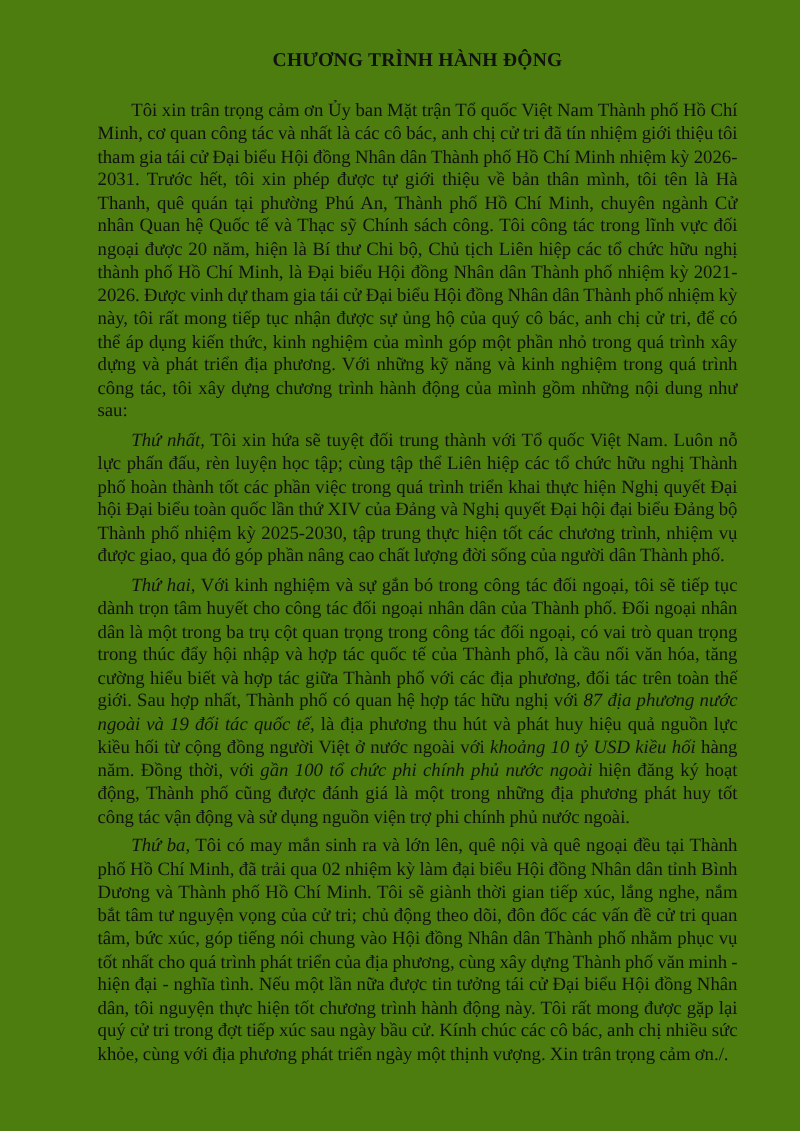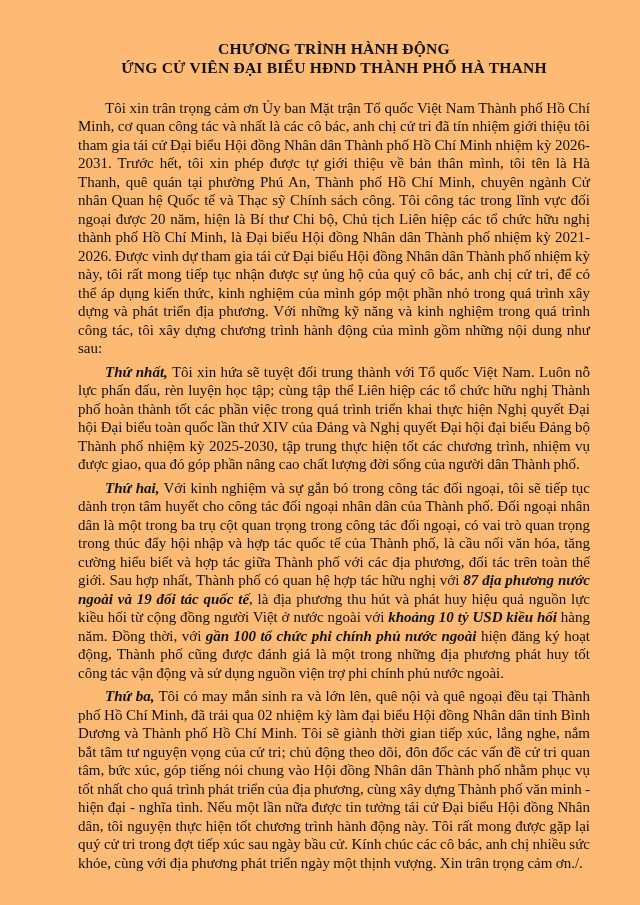--- a/index.html
+++ b/index.html
@@ -5,21 +5,21 @@
   html, body {
     margin: 0;
     padding: 0;
     background: #ffffff;
   }
   .page {
     position: relative;
     width: 640px;
     height: 905px;
     margin: 0 auto;
-    background: #fdba74;
+    background: #4d7c0f;
     color: #111111;
     font-family: "Liberation Serif", "DejaVu Serif", serif;
     box-sizing: border-box;
     padding: 40px 50px 30px 78px;
     overflow: hidden;
   }
   .doc-title {
     text-align: center;
     font-weight: bold;
     font-size: 15.6px;
@@ -36,30 +36,28 @@
     line-height: 18.5px;
     text-align: justify;
     text-indent: 27px;
     word-spacing: -0.4px;
   }
   .doc-body p.para:last-child {
     margin-bottom: 0;
   }
   .italic {
     font-style: italic;
-    font-weight: bold;
   }
 </style>
 </head>
 <body>
 
 <div class="page">
   <div class="doc-title">
     <div class="title-line">CHƯƠNG TRÌNH HÀNH ĐỘNG</div>
-    <div class="title-line">ỨNG CỬ VIÊN ĐẠI BIỂU HĐND THÀNH PHỐ HÀ THANH</div>
   </div>
   <div class="doc-body">
       <p class="para"><span class="">Tôi xin trân trọng cảm ơn Ủy ban Mặt trận Tổ quốc Việt Nam Thành phố Hồ Chí Minh, cơ quan công tác và nhất là các cô bác, anh chị cử tri đã tín nhiệm giới thiệu tôi tham gia tái cử Đại biểu Hội đồng Nhân dân Thành phố Hồ Chí Minh nhiệm kỳ 2026-2031. Trước hết, tôi xin phép được tự giới thiệu về bản thân mình, tôi tên là Hà Thanh, quê quán tại phường Phú An, Thành phố Hồ Chí Minh, chuyên ngành Cử nhân Quan hệ Quốc tế và Thạc sỹ Chính sách công. Tôi công tác trong lĩnh vực đối ngoại được 20 năm, hiện là Bí thư Chi bộ, Chủ tịch Liên hiệp các tổ chức hữu nghị thành phố Hồ Chí Minh, là Đại biểu Hội đồng Nhân dân Thành phố nhiệm kỳ 2021-2026. Được vinh dự tham gia tái cử Đại biểu Hội đồng Nhân dân Thành phố nhiệm kỳ này, tôi rất mong tiếp tục nhận được sự ủng hộ của quý cô bác, anh chị cử tri, để có thể áp dụng kiến thức, kinh nghiệm của mình góp một phần nhỏ trong quá trình xây dựng và phát triển địa phương. Với những kỹ năng và kinh nghiệm trong quá trình công tác, tôi xây dựng chương trình hành động của mình gồm những nội dung như sau:</span></p>
       <p class="para"><span class="italic">Thứ nhất,</span><span class=""> Tôi xin hứa sẽ tuyệt đối trung thành với Tổ quốc Việt Nam. Luôn nỗ lực phấn đấu, rèn luyện học tập; cùng tập thể Liên hiệp các tổ chức hữu nghị Thành phố hoàn thành tốt các phần việc trong quá trình triển khai thực hiện Nghị quyết Đại hội Đại biểu toàn quốc lần thứ XIV của Đảng và Nghị quyết Đại hội đại biểu Đảng bộ Thành phố nhiệm kỳ 2025-2030, tập trung thực hiện tốt các chương trình, nhiệm vụ được giao, qua đó góp phần nâng cao chất lượng đời sống của người dân Thành phố.</span></p>
       <p class="para"><span class="italic">Thứ hai,</span><span class=""> Với kinh nghiệm và sự gắn bó trong công tác đối ngoại, tôi sẽ tiếp tục dành trọn tâm huyết cho công tác đối ngoại nhân dân của Thành phố. Đối ngoại nhân dân là một trong ba trụ cột quan trọng trong công tác đối ngoại, có vai trò quan trọng trong thúc đẩy hội nhập và hợp tác quốc tế của Thành phố, là cầu nối văn hóa, tăng cường hiểu biết và hợp tác giữa Thành phố với các địa phương, đối tác trên toàn thế giới. Sau hợp nhất, Thành phố có quan hệ hợp tác hữu nghị với </span><span class="italic">87 địa phương nước ngoài và 19 đối tác quốc tế</span><span class="">, là địa phương thu hút và phát huy hiệu quả nguồn lực kiều hối từ cộng đồng người Việt ở nước ngoài với </span><span class="italic">khoảng 10 tỷ USD kiều hối</span><span class=""> hàng năm. Đồng thời, với </span><span class="italic">gần 100 tổ chức phi chính phủ nước ngoài</span><span class=""> hiện đăng ký hoạt động, Thành phố cũng được đánh giá là một trong những địa phương phát huy tốt công tác vận động và sử dụng nguồn viện trợ phi chính phủ nước ngoài.</span></p>
       <p class="para"><span class="italic">Thứ ba,</span><span class=""> Tôi có may mắn sinh ra và lớn lên, quê nội và quê ngoại đều tại Thành phố Hồ Chí Minh, đã trải qua 02 nhiệm kỳ làm đại biểu Hội đồng Nhân dân tỉnh Bình Dương và Thành phố Hồ Chí Minh. Tôi sẽ giành thời gian tiếp xúc, lắng nghe, nắm bắt tâm tư nguyện vọng của cử tri; chủ động theo dõi, đôn đốc các vấn đề cử tri quan tâm, bức xúc, góp tiếng nói chung vào Hội đồng Nhân dân Thành phố nhằm phục vụ tốt nhất cho quá trình phát triển của địa phương, cùng xây dựng Thành phố văn minh - hiện đại - nghĩa tình. Nếu một lần nữa được tin tưởng tái cử Đại biểu Hội đồng Nhân dân, tôi nguyện thực hiện tốt chương trình hành động này. Tôi rất mong được gặp lại quý cử tri trong đợt tiếp xúc sau ngày bầu cử. Kính chúc các cô bác, anh chị nhiều sức khỏe, cùng với địa phương phát triển ngày một thịnh vượng. Xin trân trọng cảm ơn./.</span></p>
     </div>
 </div>
 
 </body></html>

